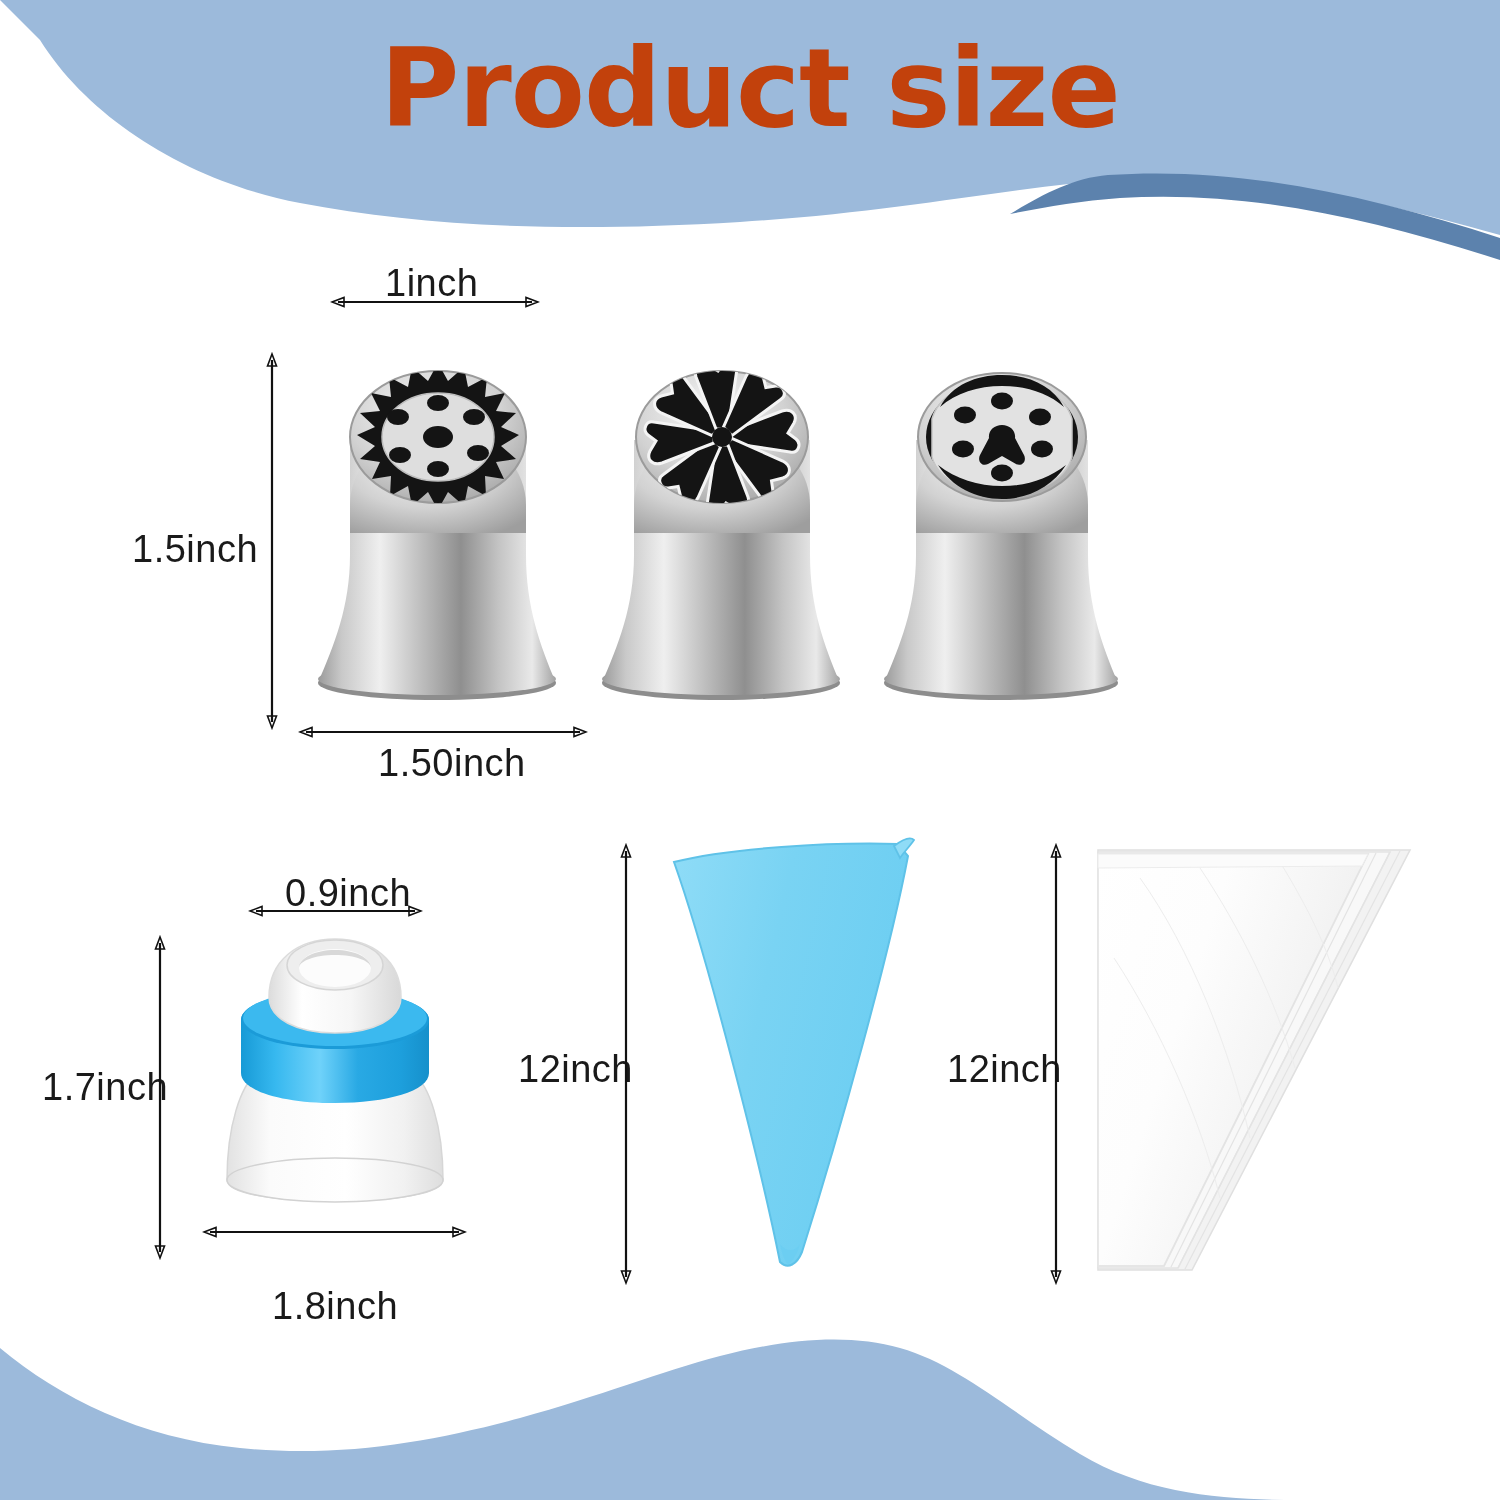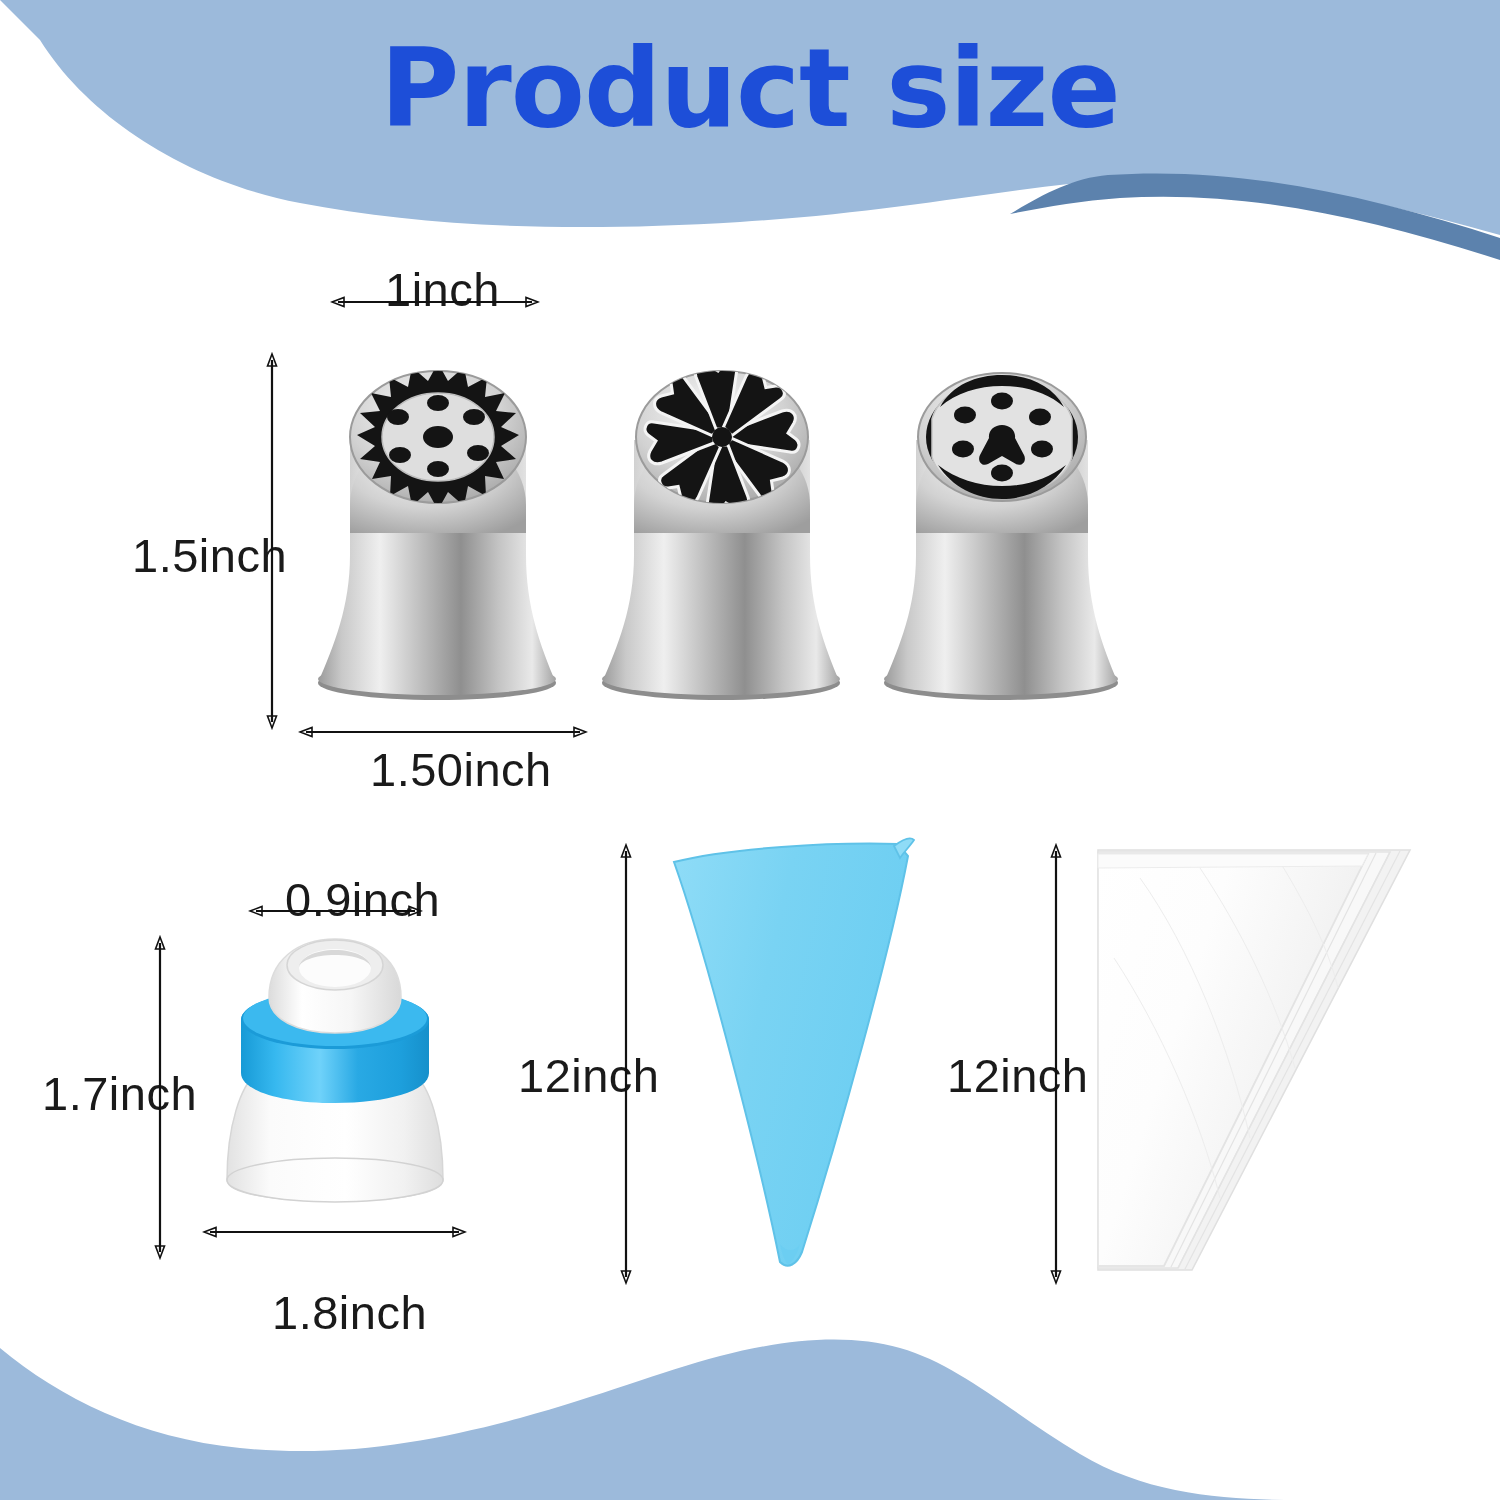--- a/index.html
+++ b/index.html
@@ -27,34 +27,34 @@
   #header-wave { top: 0; width: 1500px; height: 260px; }
   #footer-wave { bottom: 0; width: 1500px; height: 180px; }
 
   
   #page-title {
     position: absolute;
     left: 0;
     top: 30px;
     width: 1500px;
     text-align: center;
-    color: #1d4ed8;
+    color: #c2410c;
     font-size: 108px;
     font-weight: bold;
     letter-spacing: -1px;
     line-height: 1.1;
     font-family: "DejaVu Sans", sans-serif;
     white-space: nowrap;
   }
 
   
   .dim-label {
     position: absolute;
     color: #1a1a1a;
-    font-size: 47px;
+    font-size: 38px;
     font-family: "Liberation Sans", sans-serif;
     white-space: nowrap;
     letter-spacing: 0.5px;
   }
 
   
   .dim-arrow-h, .dim-arrow-v {
     position: absolute;
   }
 
@@ -97,21 +97,21 @@
     <line x1="10" y1="8" x2="10" y2="370" stroke="#111111" stroke-width="2.2"></line>
     <path d="M 10,2 L 5.5,14 L 14.5,14 Z" fill="none" stroke="#111111" stroke-width="1.6"></path>
     <path d="M 10,376 L 5.5,364 L 14.5,364 Z" fill="none" stroke="#111111" stroke-width="1.6"></path>
   </svg>
 
   <svg class="dim-arrow-h svg-block" style="left:298px; top:722px;" width="290" height="20" viewBox="0 0 290 20">
     <line x1="8" y1="10" x2="282" y2="10" stroke="#111111" stroke-width="2.2"></line>
     <path d="M 2,10 L 14,5.5 L 14,14.5 Z" fill="none" stroke="#111111" stroke-width="1.6"></path>
     <path d="M 288,10 L 276,5.5 L 276,14.5 Z" fill="none" stroke="#111111" stroke-width="1.6"></path>
   </svg>
-  <div class="dim-label" style="left:370px; top:742px;">1.50inch</div>
+  <div class="dim-label" style="left:378px; top:742px;">1.50inch</div>
 
   <svg class="nozzle svg-block" style="left:288px; top:345px;" width="300" height="385" viewBox="0 0 300 385">
     <defs>
       <linearGradient id="steelBody1" x1="0" y1="0" x2="1" y2="0">
         <stop offset="0%" stop-color="#9a9a9a"></stop>
         <stop offset="10%" stop-color="#c9c9c9"></stop>
         <stop offset="26%" stop-color="#efefef"></stop>
         <stop offset="44%" stop-color="#bcbcbc"></stop>
         <stop offset="60%" stop-color="#8f8f8f"></stop>
         <stop offset="76%" stop-color="#c4c4c4"></stop>

